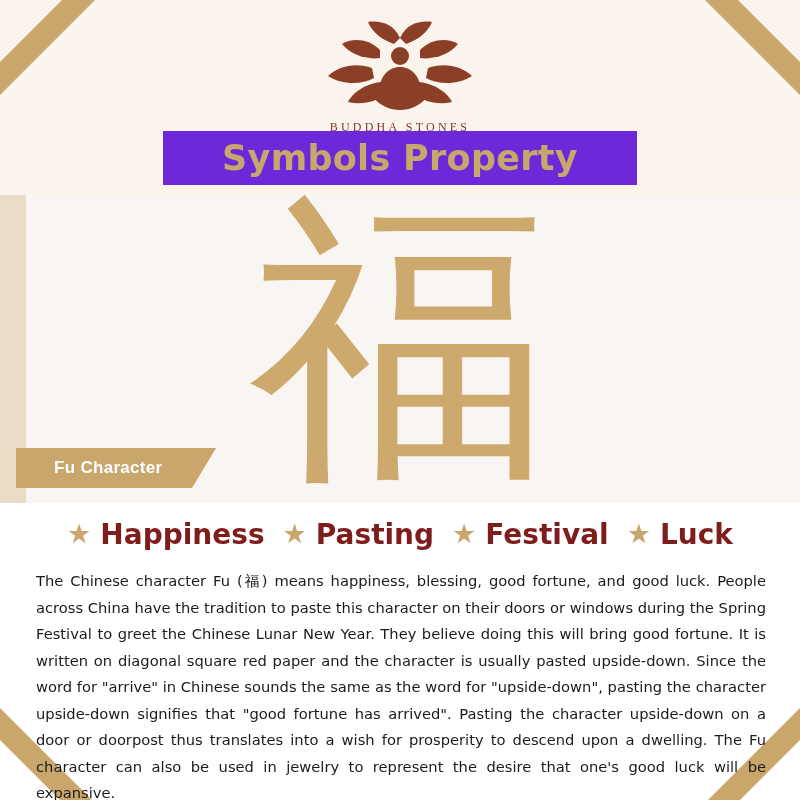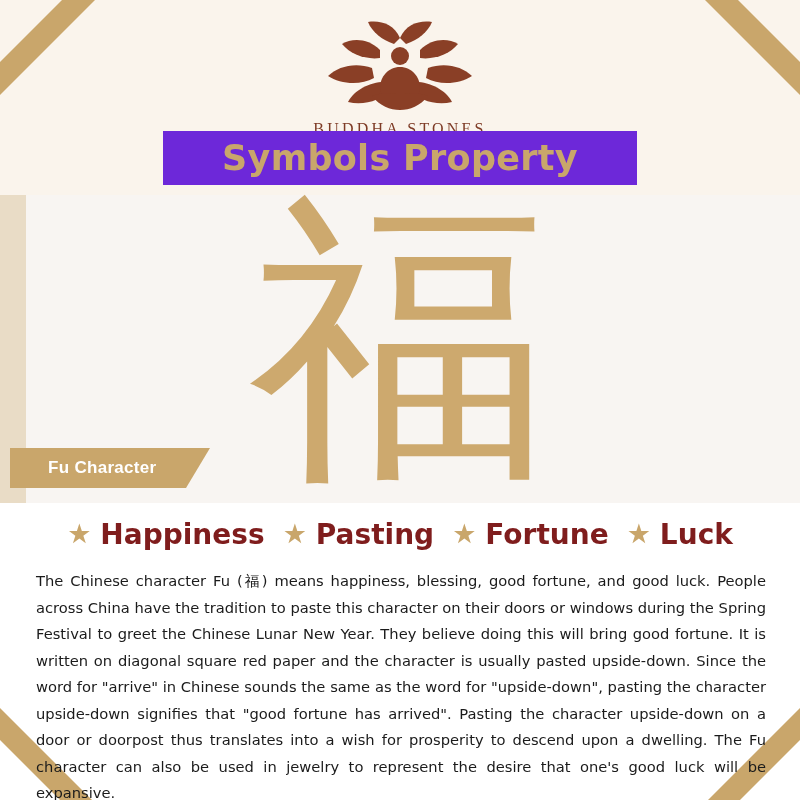--- a/index.html
+++ b/index.html
@@ -114,21 +114,21 @@
     left: 0; top: 20px;
     width: 800px;
     text-align: center;
   }
   .logo-mark {
     display: block;
     margin: 0 auto;
   }
   .logo-text {
     margin-top: 4px;
-    font-size: 16px;
+    font-size: 12px;
     letter-spacing: 3.2px;
     color: #7e3b26;
     font-family: "Liberation Serif", serif;
     font-weight: 400;
   }
 
   
   .title-bar {
     position: absolute;
     left: 163px; top: 131px;
@@ -155,21 +155,21 @@
     font-size: 300px;
     line-height: 310px;
     color: #cda96e;
     font-family: "DejaVu Sans", sans-serif;
     user-select: none;
   }
 
   
   .ribbon {
     position: absolute;
-    left: 10px; top: 448px;
+    left: 16px; top: 448px;
     height: 40px;
     background: #c9a66b;
     display: flex;
     align-items: center;
     padding: 0 30px 0 38px;
     color: #ffffff;
     font-size: 17px;
     font-weight: bold;
     letter-spacing: 0.3px;
   }
@@ -276,21 +276,21 @@
     <div class="kw-item">
       <span class="kw-star">★</span>
       <span class="kw-label">Happiness</span>
     </div>
     <div class="kw-item">
       <span class="kw-star">★</span>
       <span class="kw-label">Pasting</span>
     </div>
     <div class="kw-item">
       <span class="kw-star">★</span>
-      <span class="kw-label">Fortune</span>
+      <span class="kw-label">Festival</span>
     </div>
     <div class="kw-item">
       <span class="kw-star">★</span>
       <span class="kw-label">Luck</span>
     </div>
   </div>
 
   <div class="body-text">The Chinese character Fu (福) means happiness, blessing, good fortune, and good luck. People across China have the tradition to paste this character on their doors or windows during the Spring Festival to greet the Chinese Lunar New Year. They believe doing this will bring good fortune. It is written on diagonal square red paper and the character is usually pasted upside-down. Since the word for "arrive" in Chinese sounds the same as the word for "upside-down", pasting the character upside-down signifies that "good fortune has arrived". Pasting the character upside-down on a door or doorpost thus translates into a wish for prosperity to descend upon a dwelling. The Fu character can also be used in jewelry to represent the desire that one's good luck will be expansive.</div>
 
 </div>

